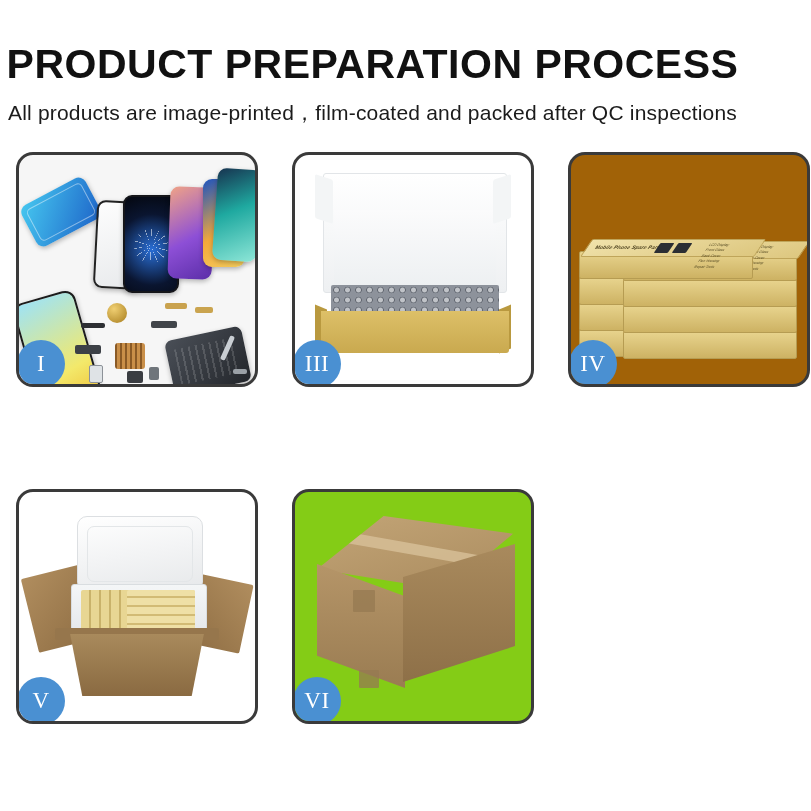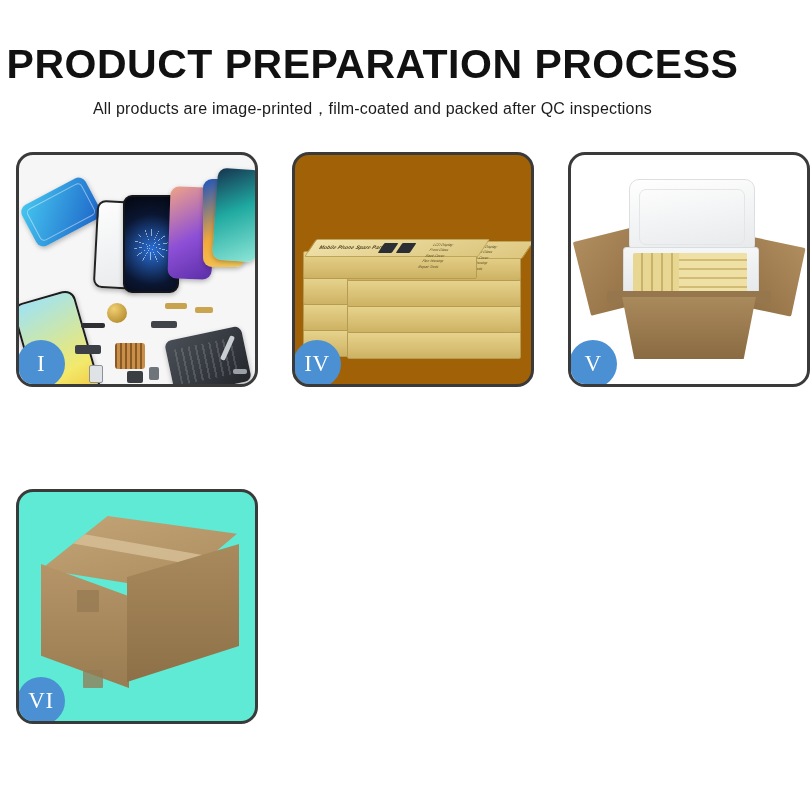--- a/index.html
+++ b/index.html
@@ -12,21 +12,21 @@
   .page{position:relative;width:745px;height:811px;}
 
   
   .header{padding-top:44px;text-align:center;}
   .title{
     font-size:41px;font-weight:700;color:#111;
     letter-spacing:.5px;line-height:1;
     margin:0 0 14px 0;white-space:nowrap;
   }
   .subtitle{
-    font-size:16px;color:#1b1b1b;font-weight:400;
+    font-size:21px;color:#1b1b1b;font-weight:400;
     letter-spacing:.2px;margin:0;white-space:nowrap;
   }
 
   
   .grid{
     position:absolute;left:16px;top:152px;
     width:779px;
     display:grid;
     grid-template-columns:repeat(3,242px);
     grid-template-rows:repeat(2,235px);
@@ -251,21 +251,21 @@
     background:linear-gradient(180deg,#a98a5c,#8a6a41);
     border-radius:2px;
     clip-path:polygon(6% 0,94% 0,86% 100%,14% 100%);
   }
   .v-rim{
     position:absolute;left:36px;top:136px;width:164px;height:12px;
     background:#96764c;border-radius:2px;
   }
 
   
-  .p6{background:#5eead4;}
+  .p6{background:#84cc16;}
   .c-top{
     position:absolute;left:22px;top:24px;width:196px;height:74px;
     background:linear-gradient(165deg,#c2a476,#ab8c5f);
     clip-path:polygon(34% 0,100% 24%,66% 100%,0 72%);
   }
   .c-tape{
     position:absolute;left:22px;top:24px;width:196px;height:74px;
     clip-path:polygon(34% 0,100% 24%,66% 100%,0 72%);
   }
   .c-tape:after{
@@ -320,20 +320,34 @@
         <div class="chip c10"></div>
         <div class="chip c11"></div>
         <div class="chip c12"></div>
       </div>
       <div class="badge">
         <span>I</span>
       </div>
     </div>
 
 
+    <div class="panel p3">
+      <div class="stage">
+        <div class="b3-lid"></div>
+        <div class="b3-flapL"></div>
+        <div class="b3-flapR"></div>
+        <div class="b3-bubble"></div>
+        <div class="b3-sideL"></div>
+        <div class="b3-sideR"></div>
+        <div class="b3-front"></div>
+      </div>
+      <div class="badge">
+        <span>III</span>
+      </div>
+    </div>
 
     <div class="panel p4">
       <div class="stage">
         <div class="stack">
           <div class="gbox stC"></div>
           <div class="gbox stB"></div>
           <div class="gbox stA"></div>
           <div class="gbox stG"></div>
           <div class="gbox stF"></div>
           <div class="gbox stE"></div>

